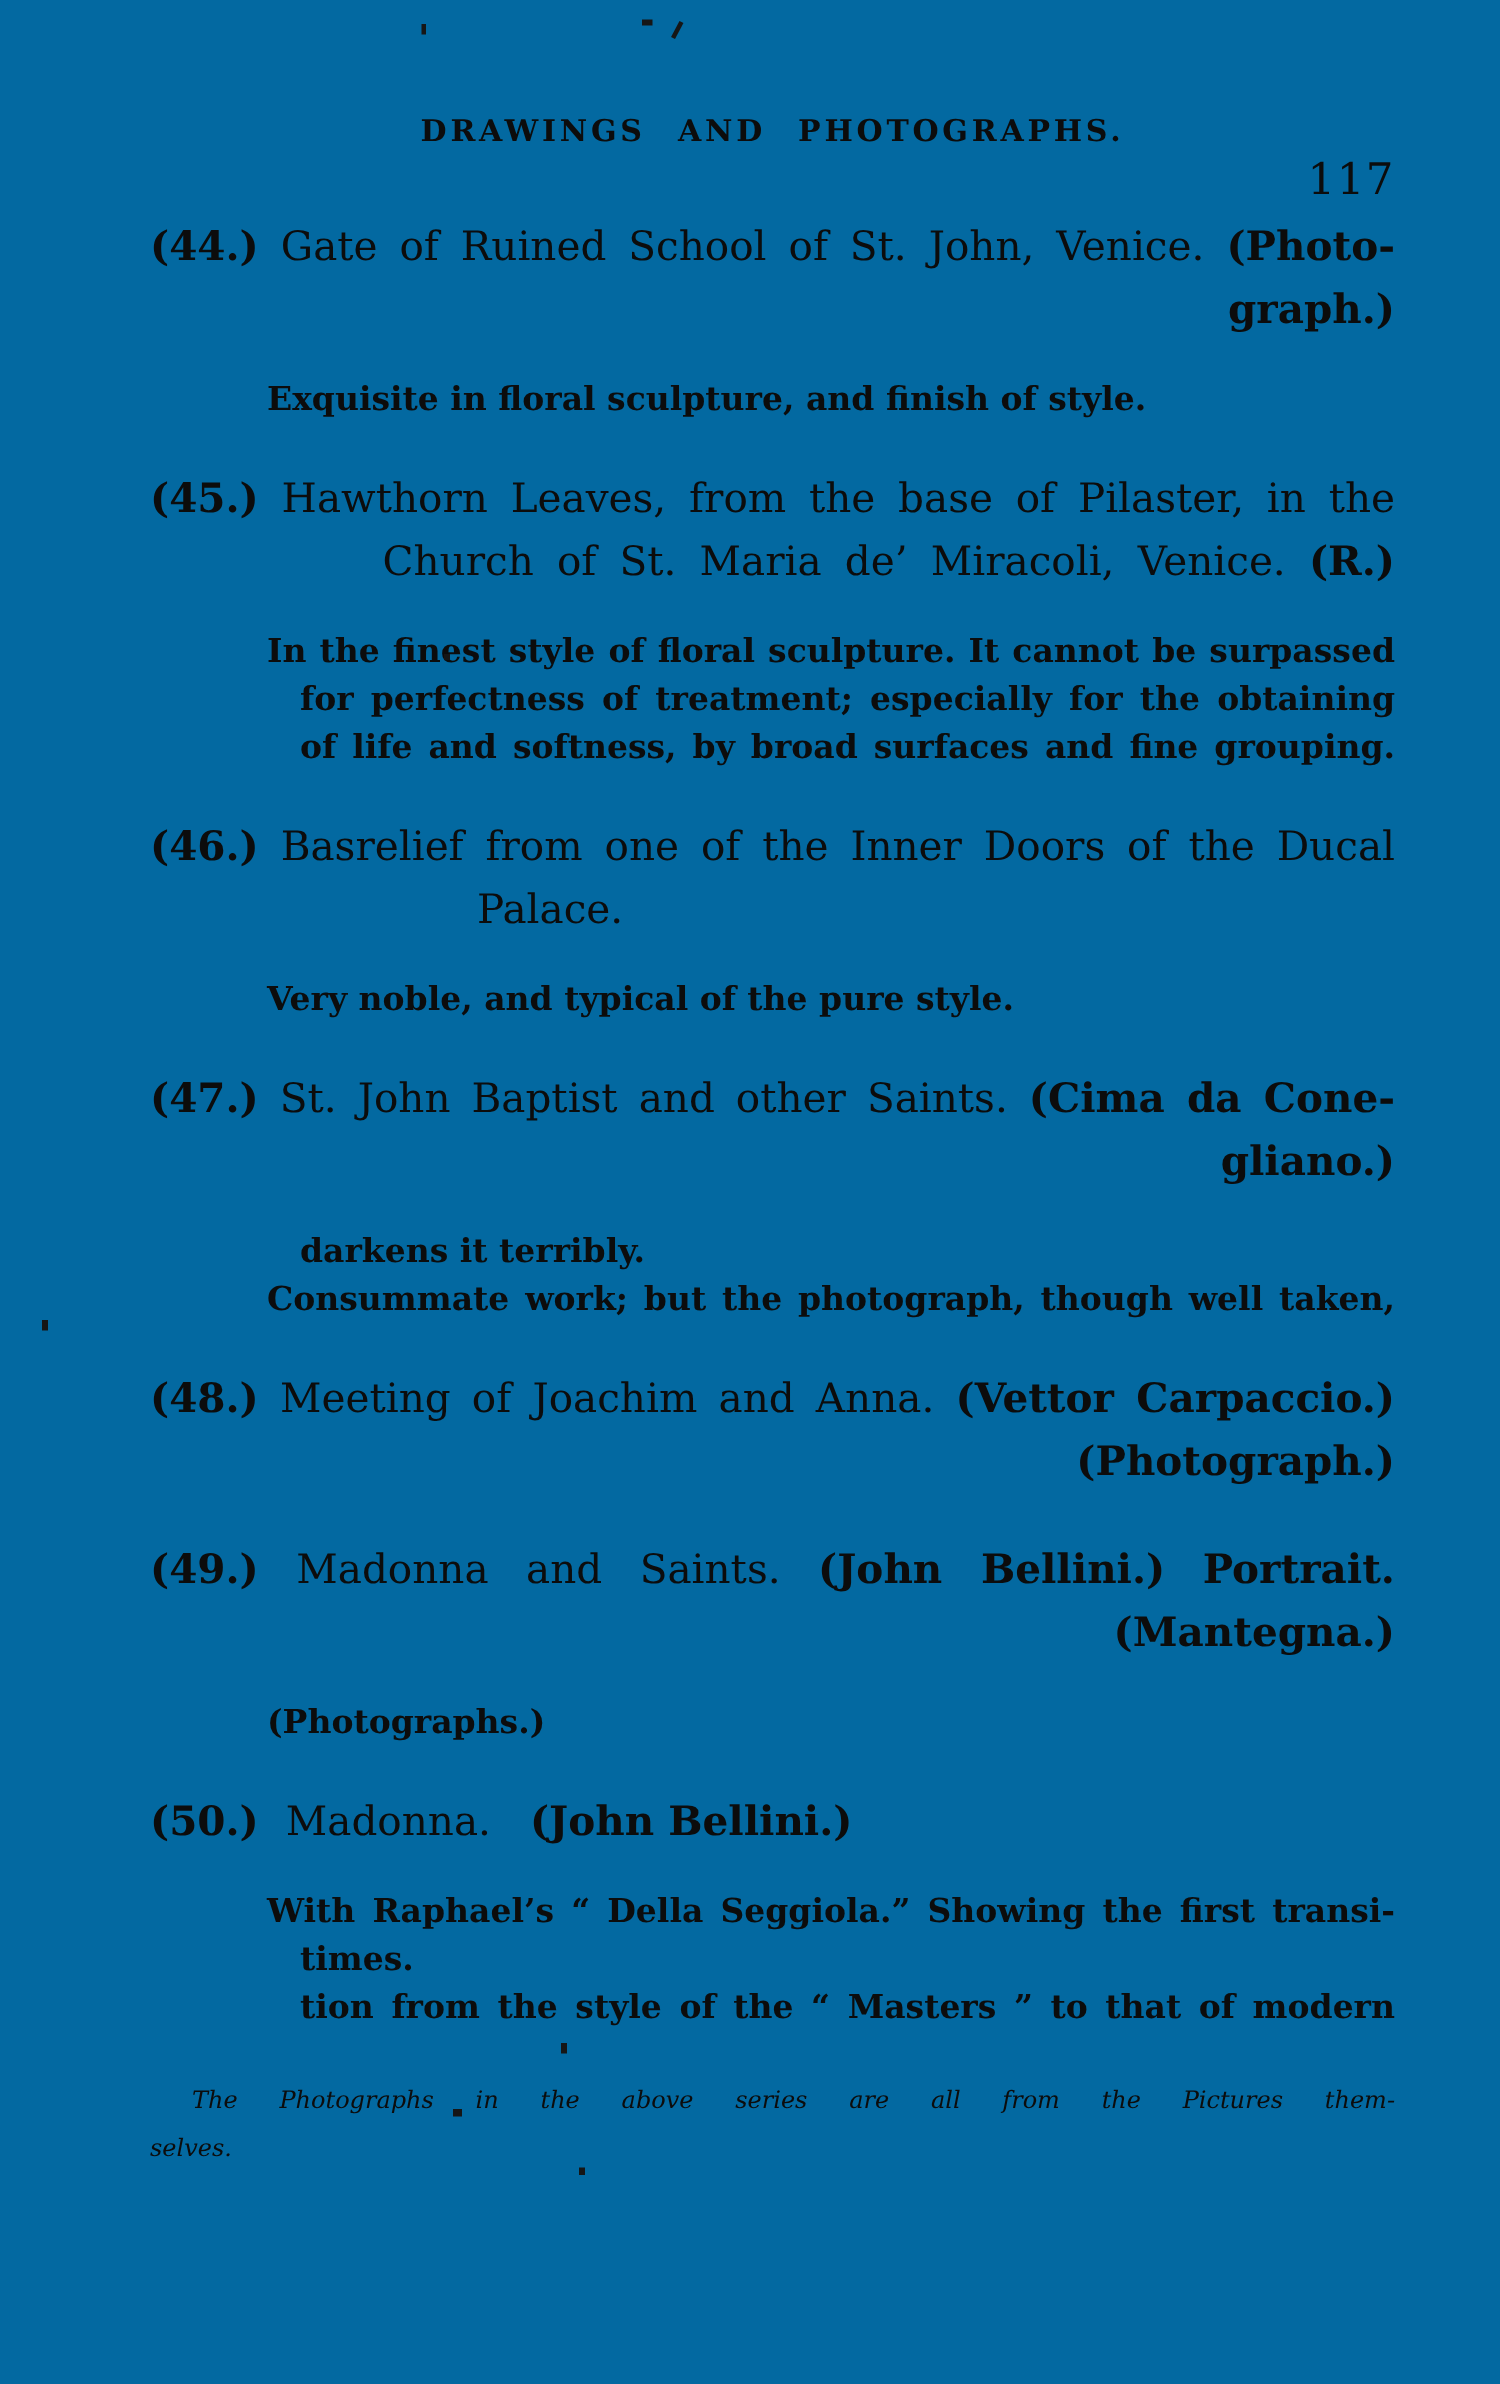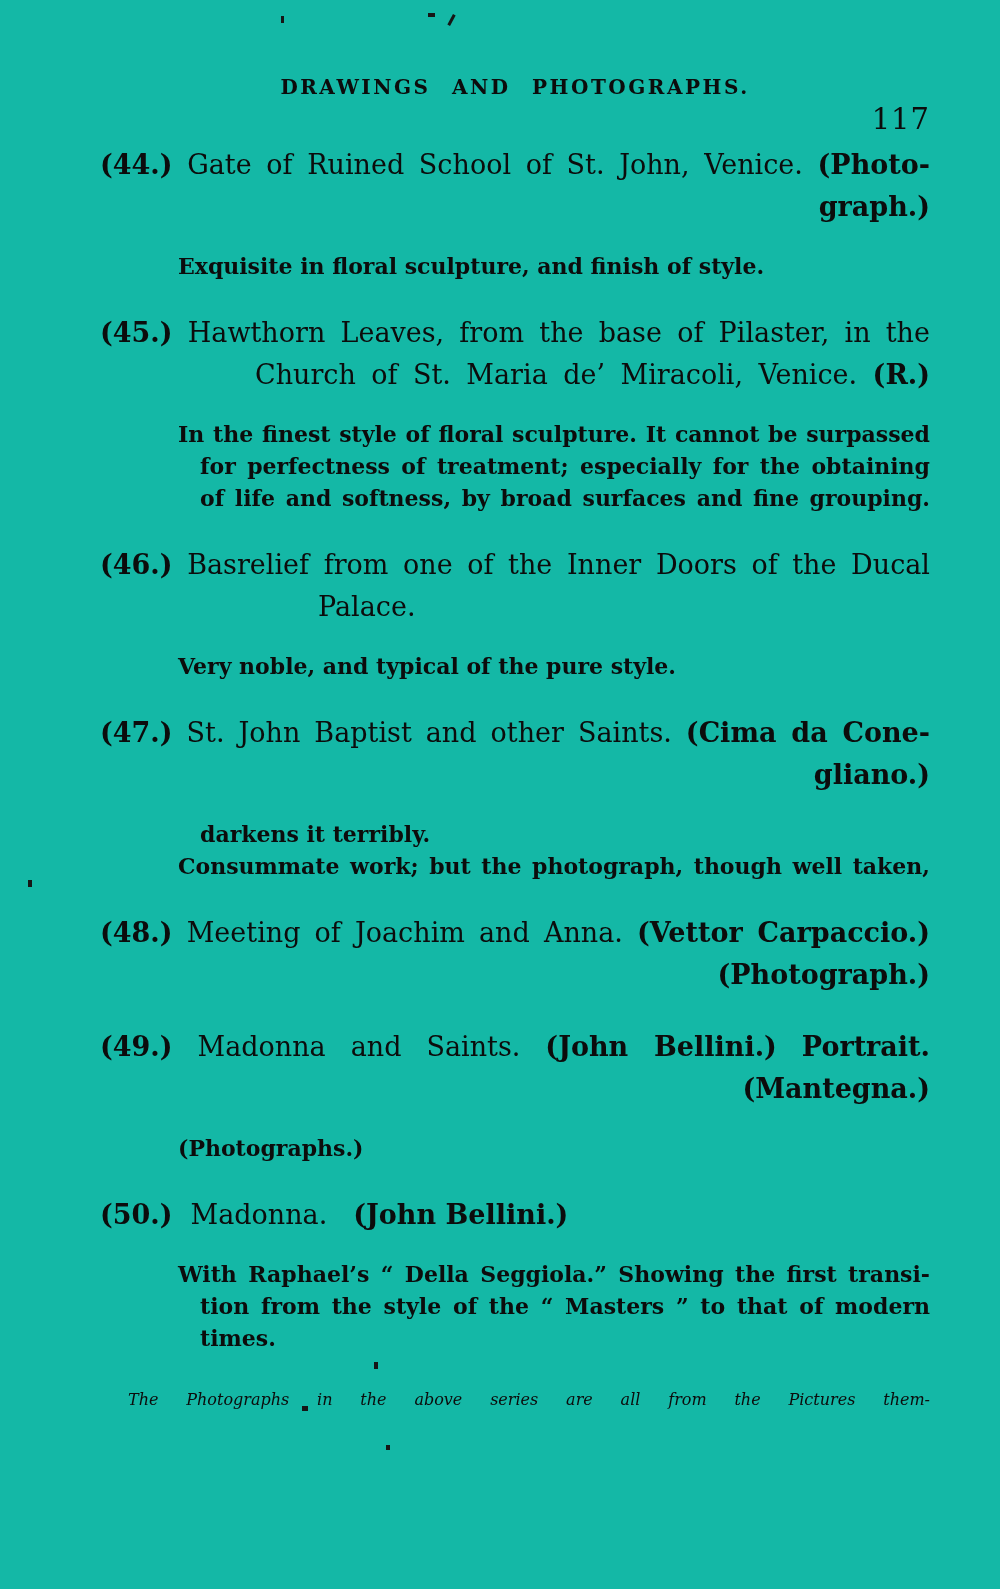--- a/index.html
+++ b/index.html
@@ -1,18 +1,18 @@
 <!DOCTYPE html>
 <html><head>
 <meta charset="utf-8">
 <style>
   * { margin:0; padding:0; box-sizing:border-box; }
   html,body { width:1000px; background:#ffffff; }
   body { font-family:"DejaVu Serif", serif; color:#0c0c0c; }
-  .page { position:relative; width:1000px; height:1589px; background:#14b8a6; overflow:hidden; }
+  .page { position:relative; width:1000px; height:1589px; background:#0369a1; overflow:hidden; }
   .content { padding:72px 70px 0 100px; }
 
   .running-head { position:relative; line-height:30px; margin-bottom:42px; }
   .head-title { display:block; text-align:center; font-size:20px; font-weight:bold;
                 letter-spacing:2.5px; word-spacing:12px; }
   .page-num { position:absolute; right:0; top:-7px; font-size:29px; letter-spacing:1px;margin-top:39px; }
 
   .entry { margin-bottom:30px; }
   .h-line { font-size:27px; line-height:42px; white-space:normal; }
   .just { text-align:justify; text-align-last:justify; }
@@ -100,27 +100,28 @@
       <div class="h-line rm ind-155">(Mantegna.)</div>
       <div class="note">
         <div class="note-line">(Photographs.)</div>
       </div>
     </div>
 
     <div class="entry">
       <div class="h-line"><span class="num">(50.)</span><span class="it gap-a">Madonna.</span><span class="rm gap-b">(John Bellini.)</span></div>
       <div class="note">
         <div class="note-line just">With Raphael’s “ Della Seggiola.”  Showing the first transi-</div>
+        <div class="note-line note-cont">times.</div>
         <div class="note-line note-cont just">tion from the style of the “ Masters ” to that of modern</div>
-        <div class="note-line note-cont">times.</div>
       </div>
     </div>
 
     <div class="footer-note">
       <div class="fn-first">The Photographs in the above series are all from the Pictures them-</div>
+      <div>selves.</div>
     </div>
 
   </div>
 
   <div class="artifact a1"></div>
   <div class="artifact a2"></div>
   <div class="artifact a3"></div>
   <div class="artifact a4"></div>
   <div class="artifact a5"></div>
   <div class="artifact a6"></div>

